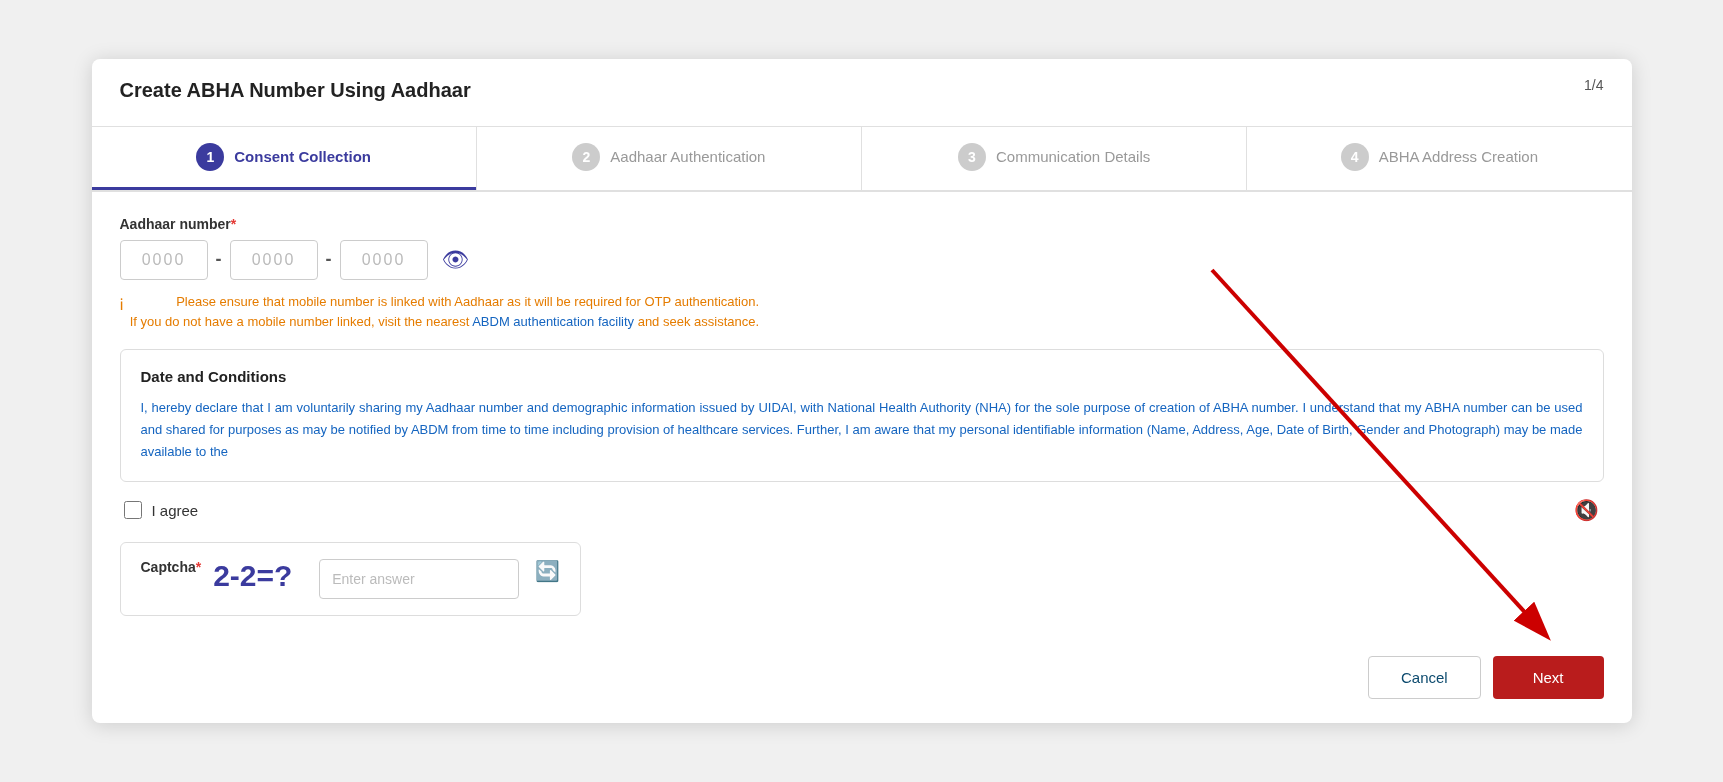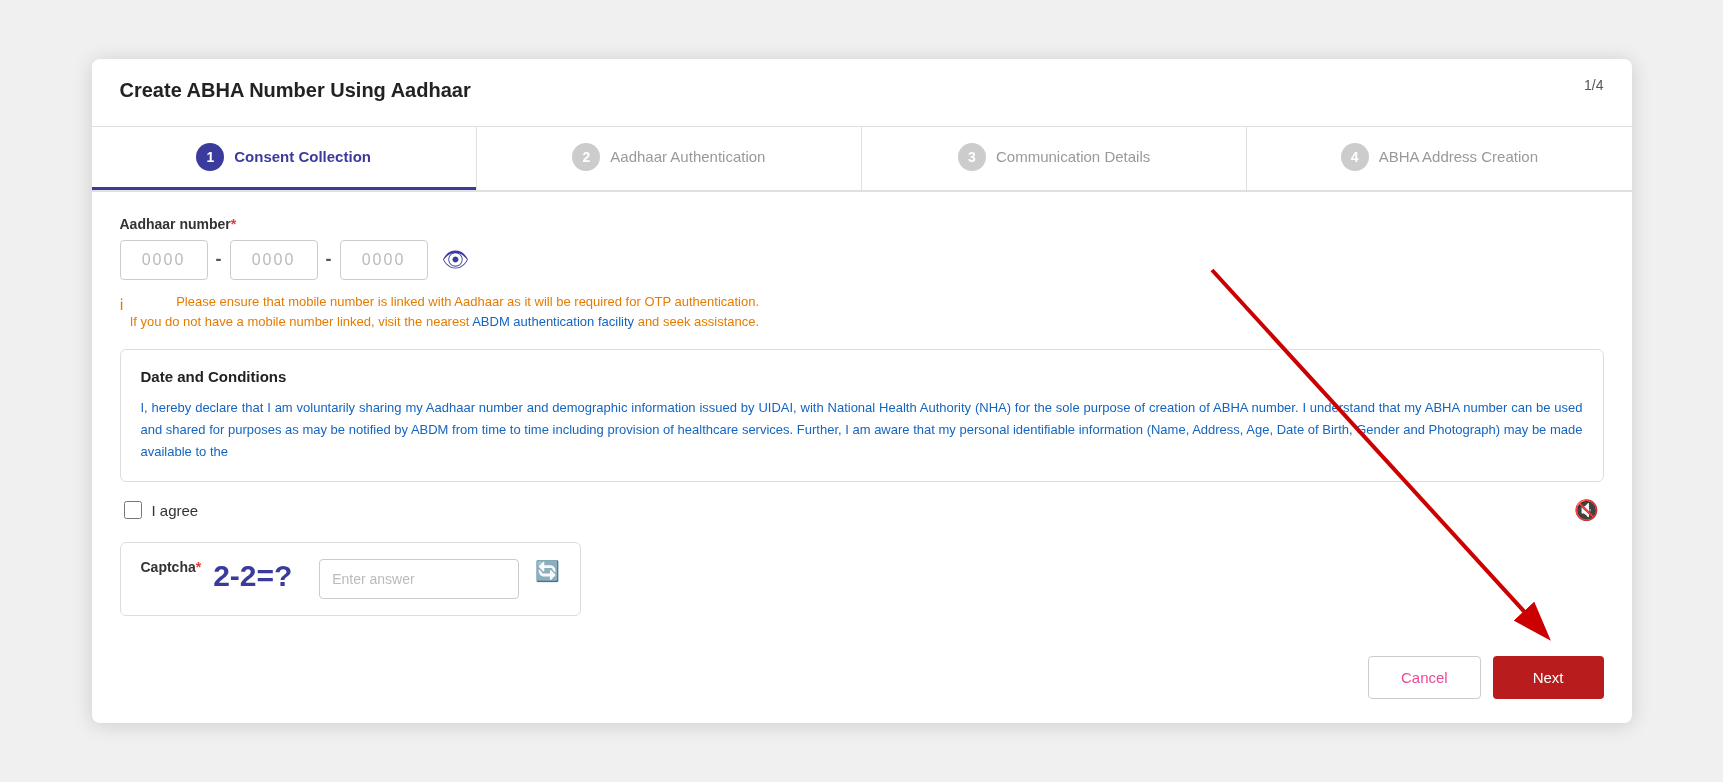--- a/index.html
+++ b/index.html
@@ -243,21 +243,21 @@
       justify-content: flex-end;
       gap: 12px;
       padding: 16px 28px 24px 28px;
       position: relative;
     }
     .btn-cancel {
       padding: 12px 32px;
       border: 1px solid #ccc;
       border-radius: 4px;
       background: #fff;
-      color: #ec4899;
+      color: #0c4a6e;
       font-size: 15px;
       cursor: pointer;
     }
     .btn-next {
       padding: 12px 40px;
       border: none;
       border-radius: 4px;
       background: #b91c1c;
       color: #fff;
       font-size: 15px;

